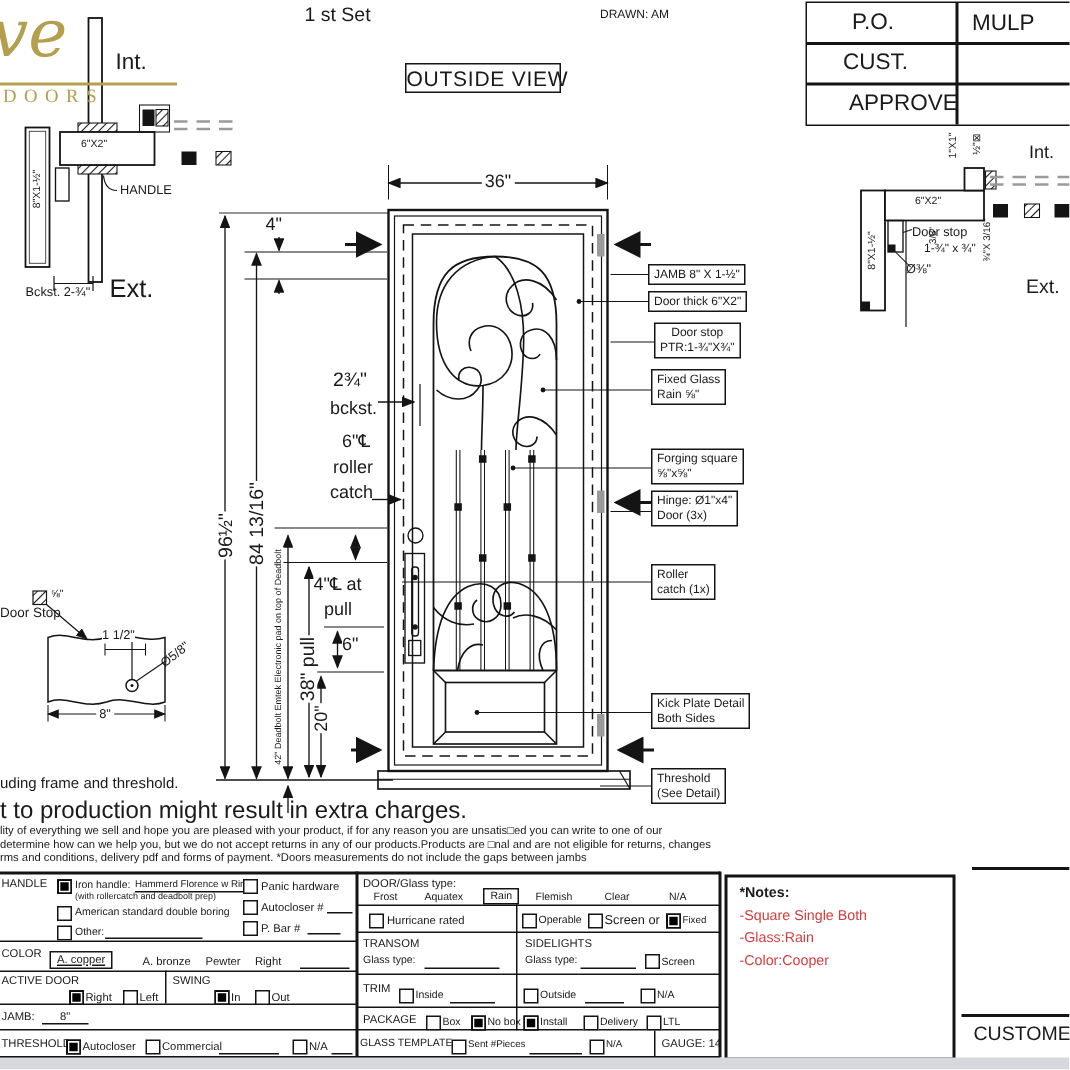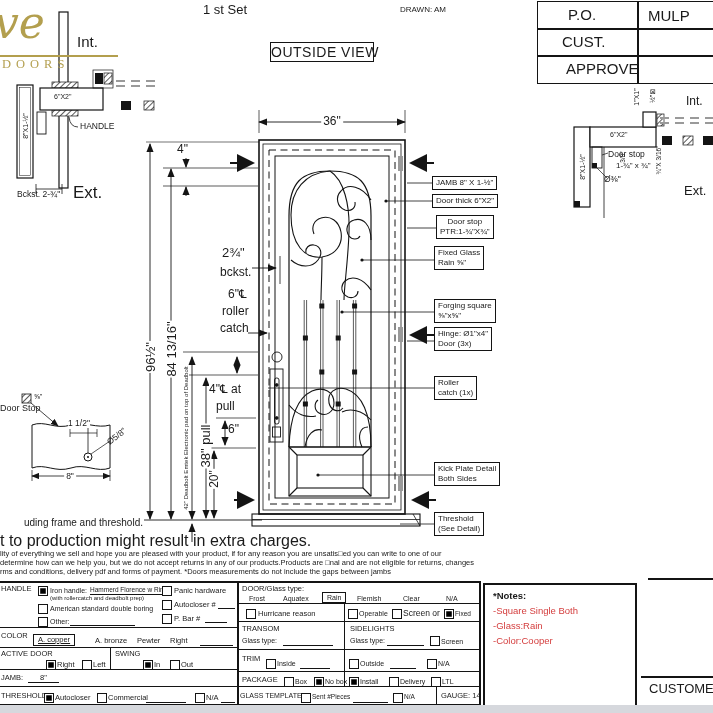--- a/index.html
+++ b/index.html
@@ -295,21 +295,21 @@
   <span>Kick Plate Detail</span><br><span>Both Sides</span></div>
 <div class="callout" style="left:434px;top:512px;">
   <span>Threshold</span><br><span>(See Detail)</span></div>
 
 <span class="t" style="left:34px;top:393px;font-size:7px;">⅝"</span>
 <span class="t" style="left:0px;top:404px;font-size:9px;">Door Stop</span>
 <span class="t" style="left:68px;top:419px;font-size:8.5px;background:#fff;">1 1/2"</span>
 <span class="t" style="left:106px;top:432px;font-size:8.5px;transform:rotate(-38deg);">Ø5/8"</span>
 <span class="t ctr" style="left:70px;top:476px;font-size:8.5px;">8"</span>
 
-<span class="t" style="left:0;top:518px;font-size:10px;padding-left:24px;">uding frame and threshold.</span>
+<span class="t" style="left:0;top:518px;font-size:10px;">uding frame and threshold.</span>
 <span class="t" style="left:0;top:533px;font-size:16px;">t to production might result in extra charges.</span>
 <span class="t" style="left:0;top:550px;font-size:7.5px;">lity of everything we sell and hope you are pleased with your product, if for any reason you are unsatis□ed you can write to one of our</span>
 <span class="t" style="left:0;top:559px;font-size:7.5px;">determine how can we help you, but we do not accept returns in any of our products.Products are □nal and are not eligible for returns, changes</span>
 <span class="t" style="left:0;top:568px;font-size:7.5px;">rms and conditions, delivery pdf and forms of payment. *Doors measurements do not include the gaps between jambs</span>
 
 <div style="position:absolute;left:0;top:0;width:713px;height:713px;">
 
   <div class="brd" style="left:0;top:581px;width:480px;height:1.5px;"></div>
   <div class="brd" style="left:0;top:704px;width:480px;height:1.5px;"></div>
   <div class="brd" style="left:237px;top:581px;width:1.5px;height:124px;"></div>
@@ -381,21 +381,21 @@
 
   <span class="t flabel" style="left:242px;top:585px;">DOOR/Glass type:</span>
   <span class="t fsmall" style="left:249px;top:595px;">Frost</span>
   <span class="t fsmall" style="left:283px;top:595px;">Aquatex</span>
   <span class="t fsmall" style="left:322px;top:592px;border:1.2px solid #141414;padding:1px 4px;">Rain</span>
   <span class="t fsmall" style="left:357px;top:595px;">Flemish</span>
   <span class="t fsmall" style="left:403px;top:595px;">Clear</span>
   <span class="t fsmall" style="left:446px;top:595px;">N/A</span>
 
   <span class="cb" style="left:246px;top:609px;"></span>
-  <span class="t flabel" style="left:258px;top:610px;">Hurricane reason</span>
+  <span class="t flabel" style="left:258px;top:610px;">Hurricane rated</span>
   <span class="cb" style="left:348px;top:609px;"></span>
   <span class="t fsmall" style="left:359px;top:610px;">Operable</span>
   <span class="cb" style="left:392px;top:609px;"></span>
   <span class="t" style="left:403px;top:609px;font-size:8.5px;">Screen or</span>
   <span class="cb on" style="left:444px;top:609px;"></span>
   <span class="t" style="left:455px;top:611px;font-size:6.5px;">Fixed</span>
 
   <span class="t flabel" style="left:242px;top:625px;">TRANSOM</span>
   <span class="t fsmall" style="left:242px;top:637px;">Glass type:</span>
   <div class="bl" style="left:283px;top:637px;width:50px;height:8px;"></div>

